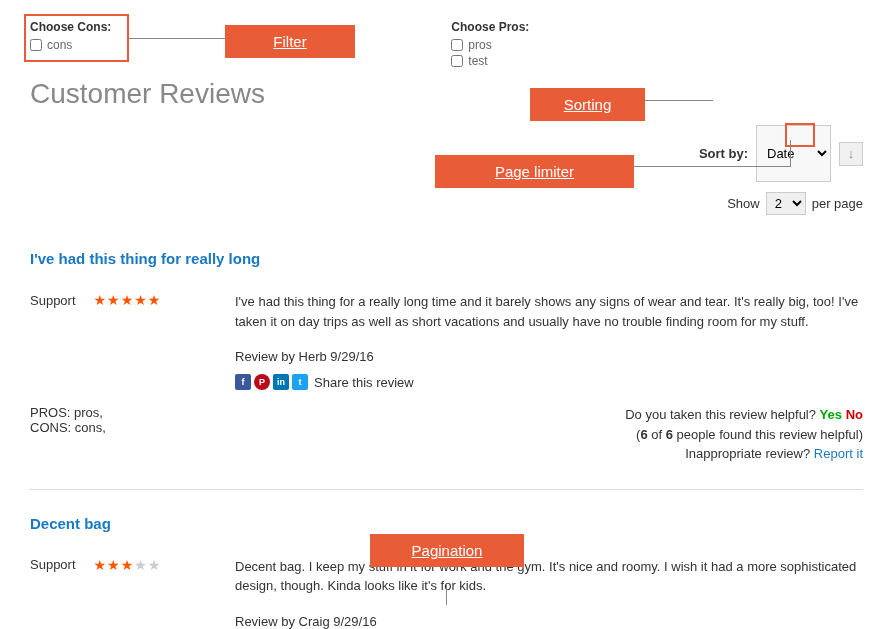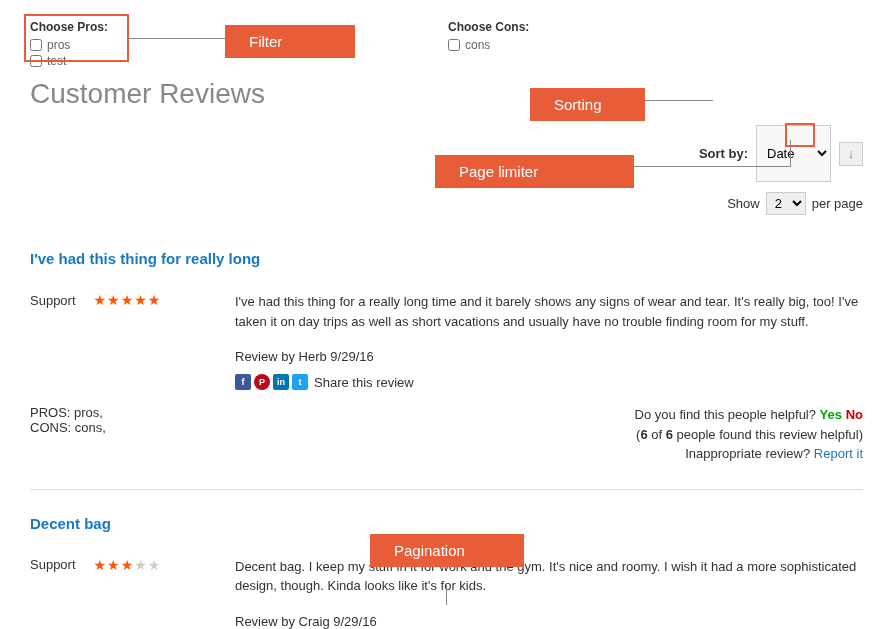--- a/index.html
+++ b/index.html
@@ -8,21 +8,21 @@
     .filter-row { display: flex; gap: 340px; margin-bottom: 8px; }
     .filter-col { }
     .filter-label { font-weight: bold; font-size: 12px; margin-bottom: 4px; }
     .filter-item { display: flex; align-items: center; gap: 5px; font-size: 12px; color: #666; margin-bottom: 2px; }
     .filter-item input[type="checkbox"] { width: 12px; height: 12px; }
     
     .filter-box-outline { position: absolute; left: 24px; top: 14px; width: 105px; height: 48px; border: 2px solid #e85c37; pointer-events: none; }
     
     .section-title { font-size: 28px; color: #888; font-weight: 300; margin: 5px 0 15px; }
     
-    .callout { background: #e85c37; color: #fff; padding: 8px 24px; font-size: 15px; position: absolute; z-index: 5; }
+    .callout { background: #e85c37; color: #fff; padding: 8px 24px; font-size: 15px; text-align: center; position: absolute; z-index: 5; text-decoration: underline; }
     .callout-filter { left: 225px; top: 25px; width: 130px; }
     .callout-sorting { left: 530px; top: 88px; width: 115px; }
     .callout-pagelimiter { left: 435px; top: 155px; width: 199px; }
     .callout-pagination { left: 370px; top: 534px; width: 154px; }
     
     .line { position: absolute; background: #888; z-index: 4; }
     .line-filter { left: 129px; top: 38px; width: 97px; height: 1px; }
     .line-sorting { left: 645px; top: 100px; width: 68px; height: 1px; }
     .line-limiter-h { left: 600px; top: 166px; width: 190px; height: 1px; }
     .line-limiter-v { left: 790px; top: 140px; width: 1px; height: 27px; }
@@ -76,38 +76,38 @@
 <div class="line line-sorting"></div>
 <div class="line line-limiter-h"></div>
 <div class="line line-limiter-v"></div>
 <div class="line line-pagination"></div>
 
 <div class="filter-box-outline"></div>
 <div class="limiter-outline"></div>
 
 <div class="filter-row">
   <div class="filter-col">
+    <div class="filter-label">Choose Cons:</div>
+    <div id="cons-items">
+        <div class="filter-item">
+          <input type="checkbox" style="">
+          <span>cons</span>
+        </div>
+      </div>
+  </div>
+  <div class="filter-col">
     <div class="filter-label">Choose Pros:</div>
     <div id="pros-items">
         <div class="filter-item">
           <input type="checkbox" style="">
           <span>pros</span>
         </div>
         <div class="filter-item">
           <input type="checkbox" style="">
           <span>test</span>
-        </div>
-      </div>
-  </div>
-  <div class="filter-col">
-    <div class="filter-label">Choose Cons:</div>
-    <div id="cons-items">
-        <div class="filter-item">
-          <input type="checkbox" style="">
-          <span>cons</span>
         </div>
       </div>
   </div>
 </div>
 
 <h2 class="section-title">Customer Reviews</h2>
 
 <div class="controls-row">
   <span class="sort-label">Sort by:</span>
   <select class="sort-select">
@@ -156,21 +156,21 @@
         </div>
       </div>
     </div>
     <div class="review-footer">
       <div class="pros-cons">
         <div>PROS: pros,</div>
         <div>CONS: cons,</div>
       </div>
       <div class="helpful">
         <div>
-          <span>Do you find this people helpful?</span>
+          <span>Do you taken this review helpful?</span>
           <span class="yes">Yes</span>
           <span class="no">No</span>
         </div>
         <div>(<b>6</b> of <b>6</b> people found this review helpful)</div>
         <div>
           <span>Inappropriate review?</span>
           <span class="report-link">Report it</span>
         </div>
       </div>
     </div>

